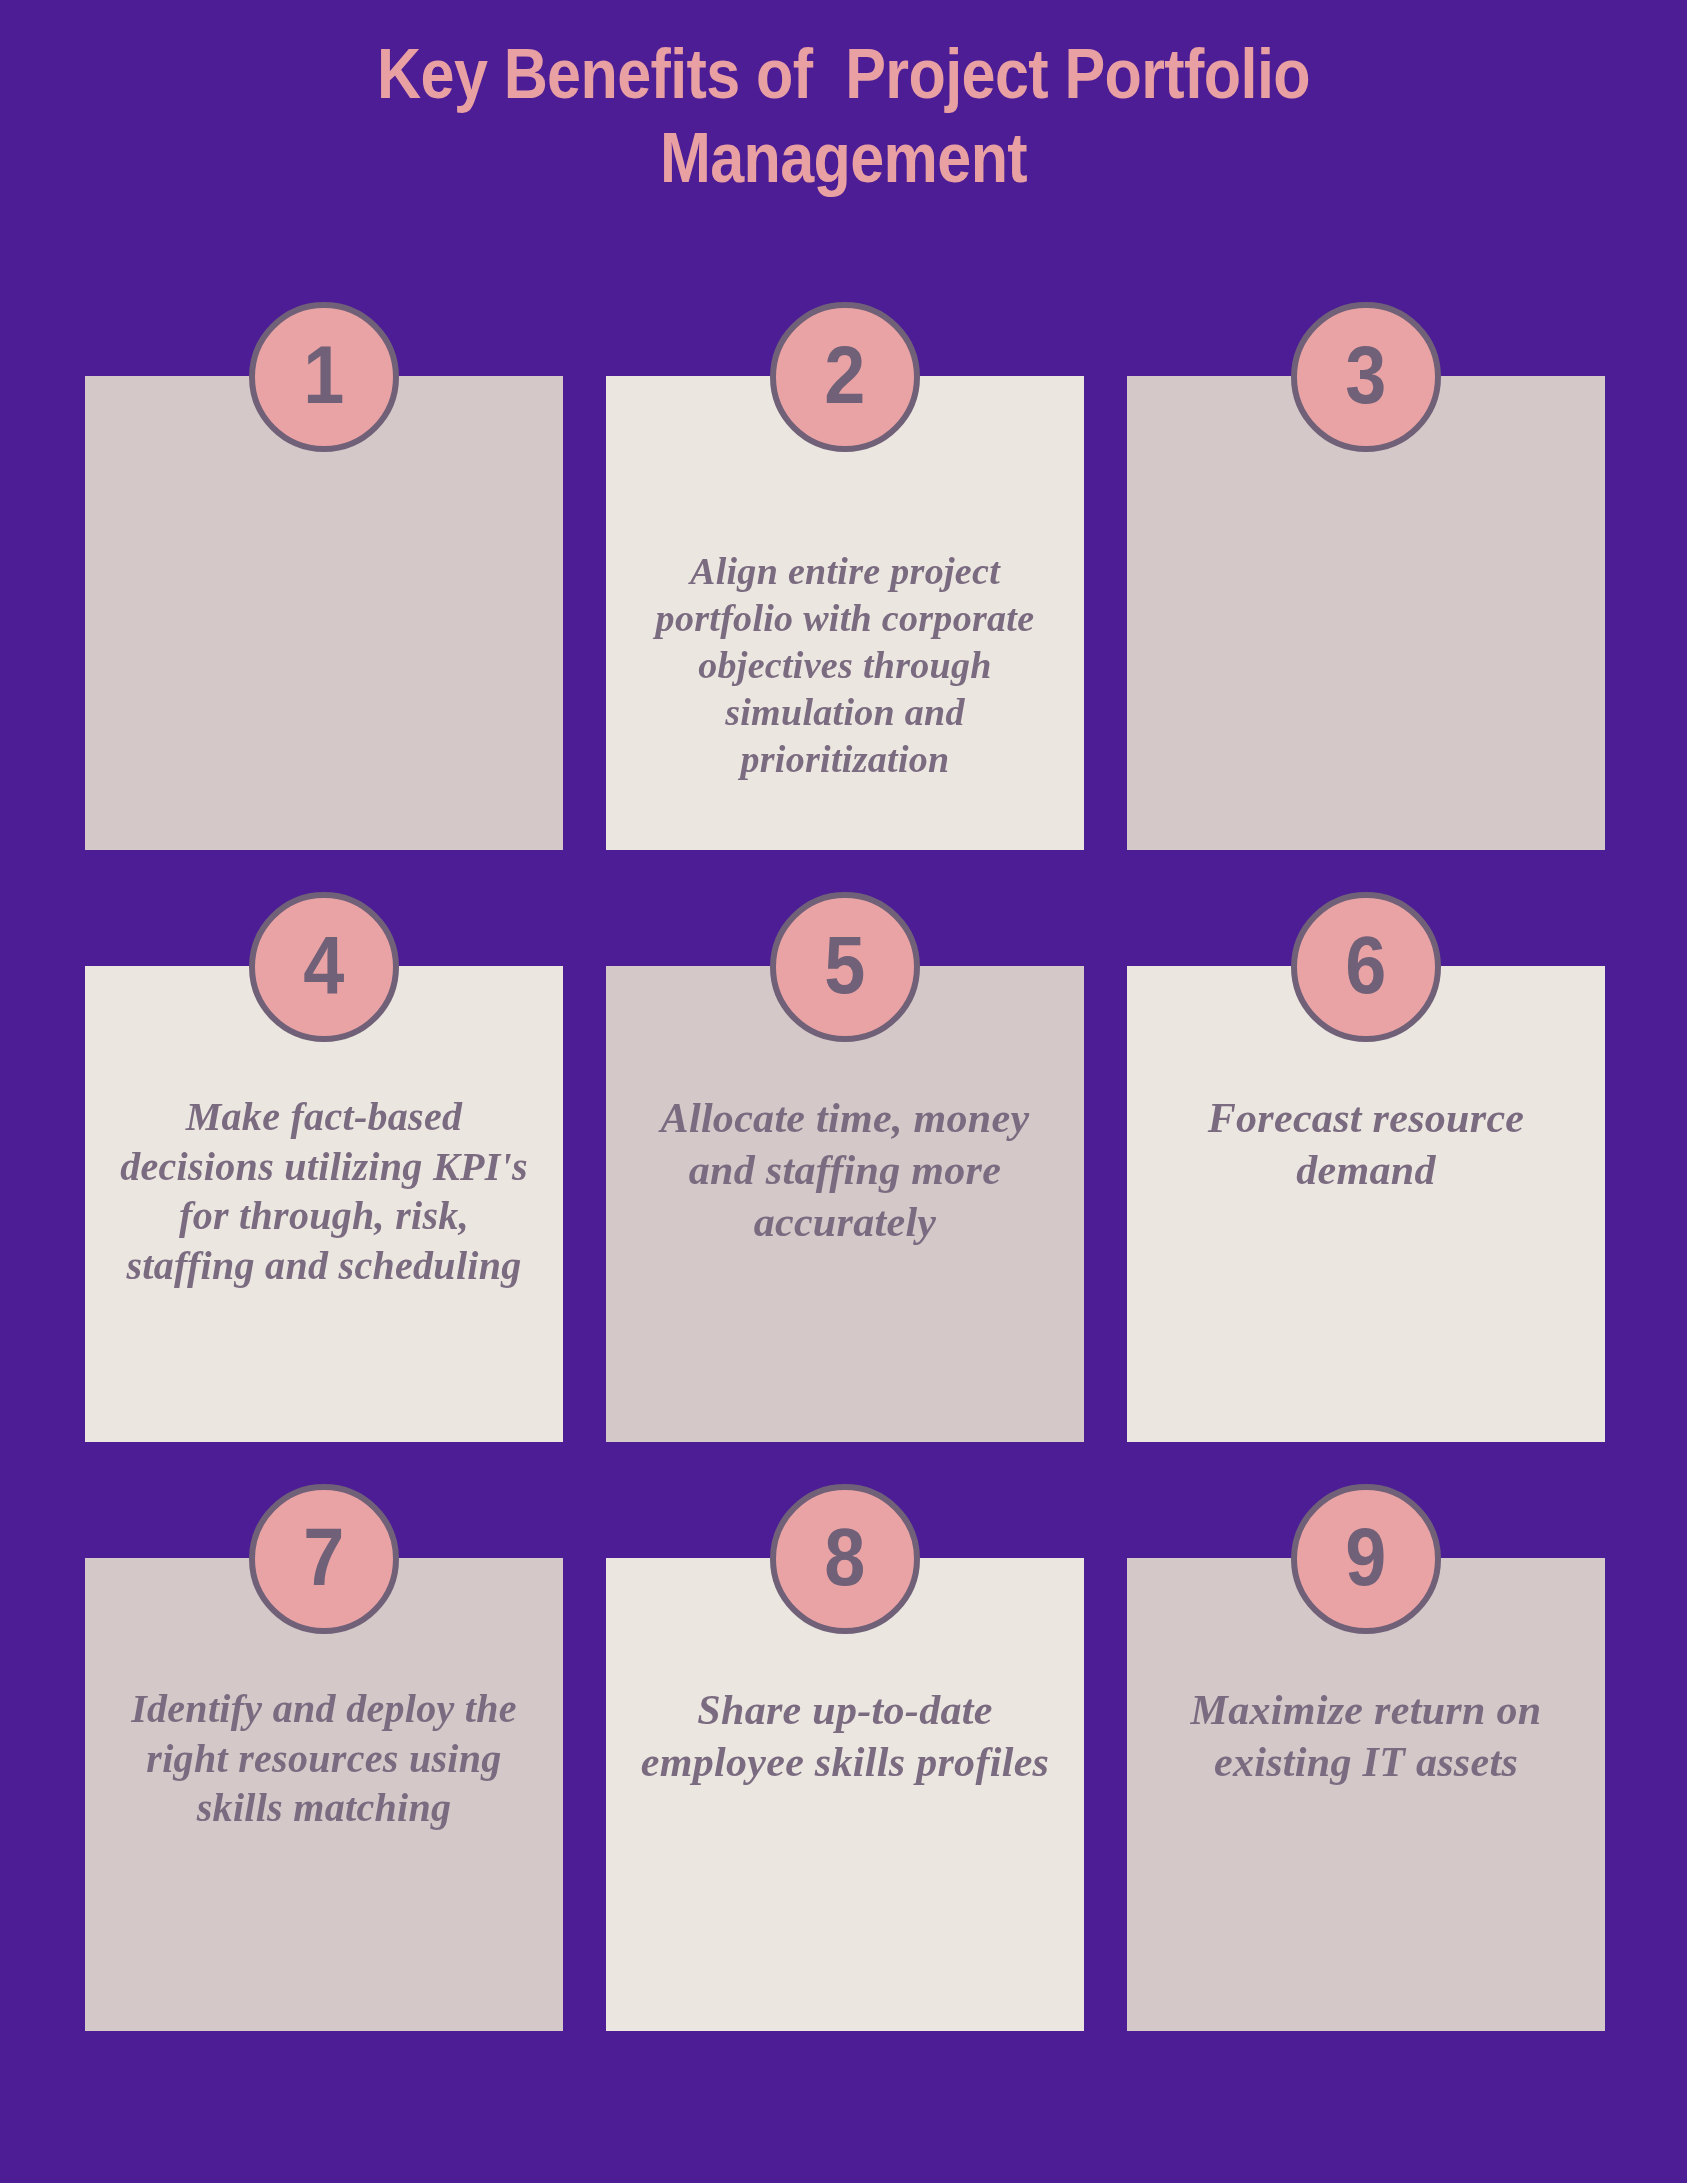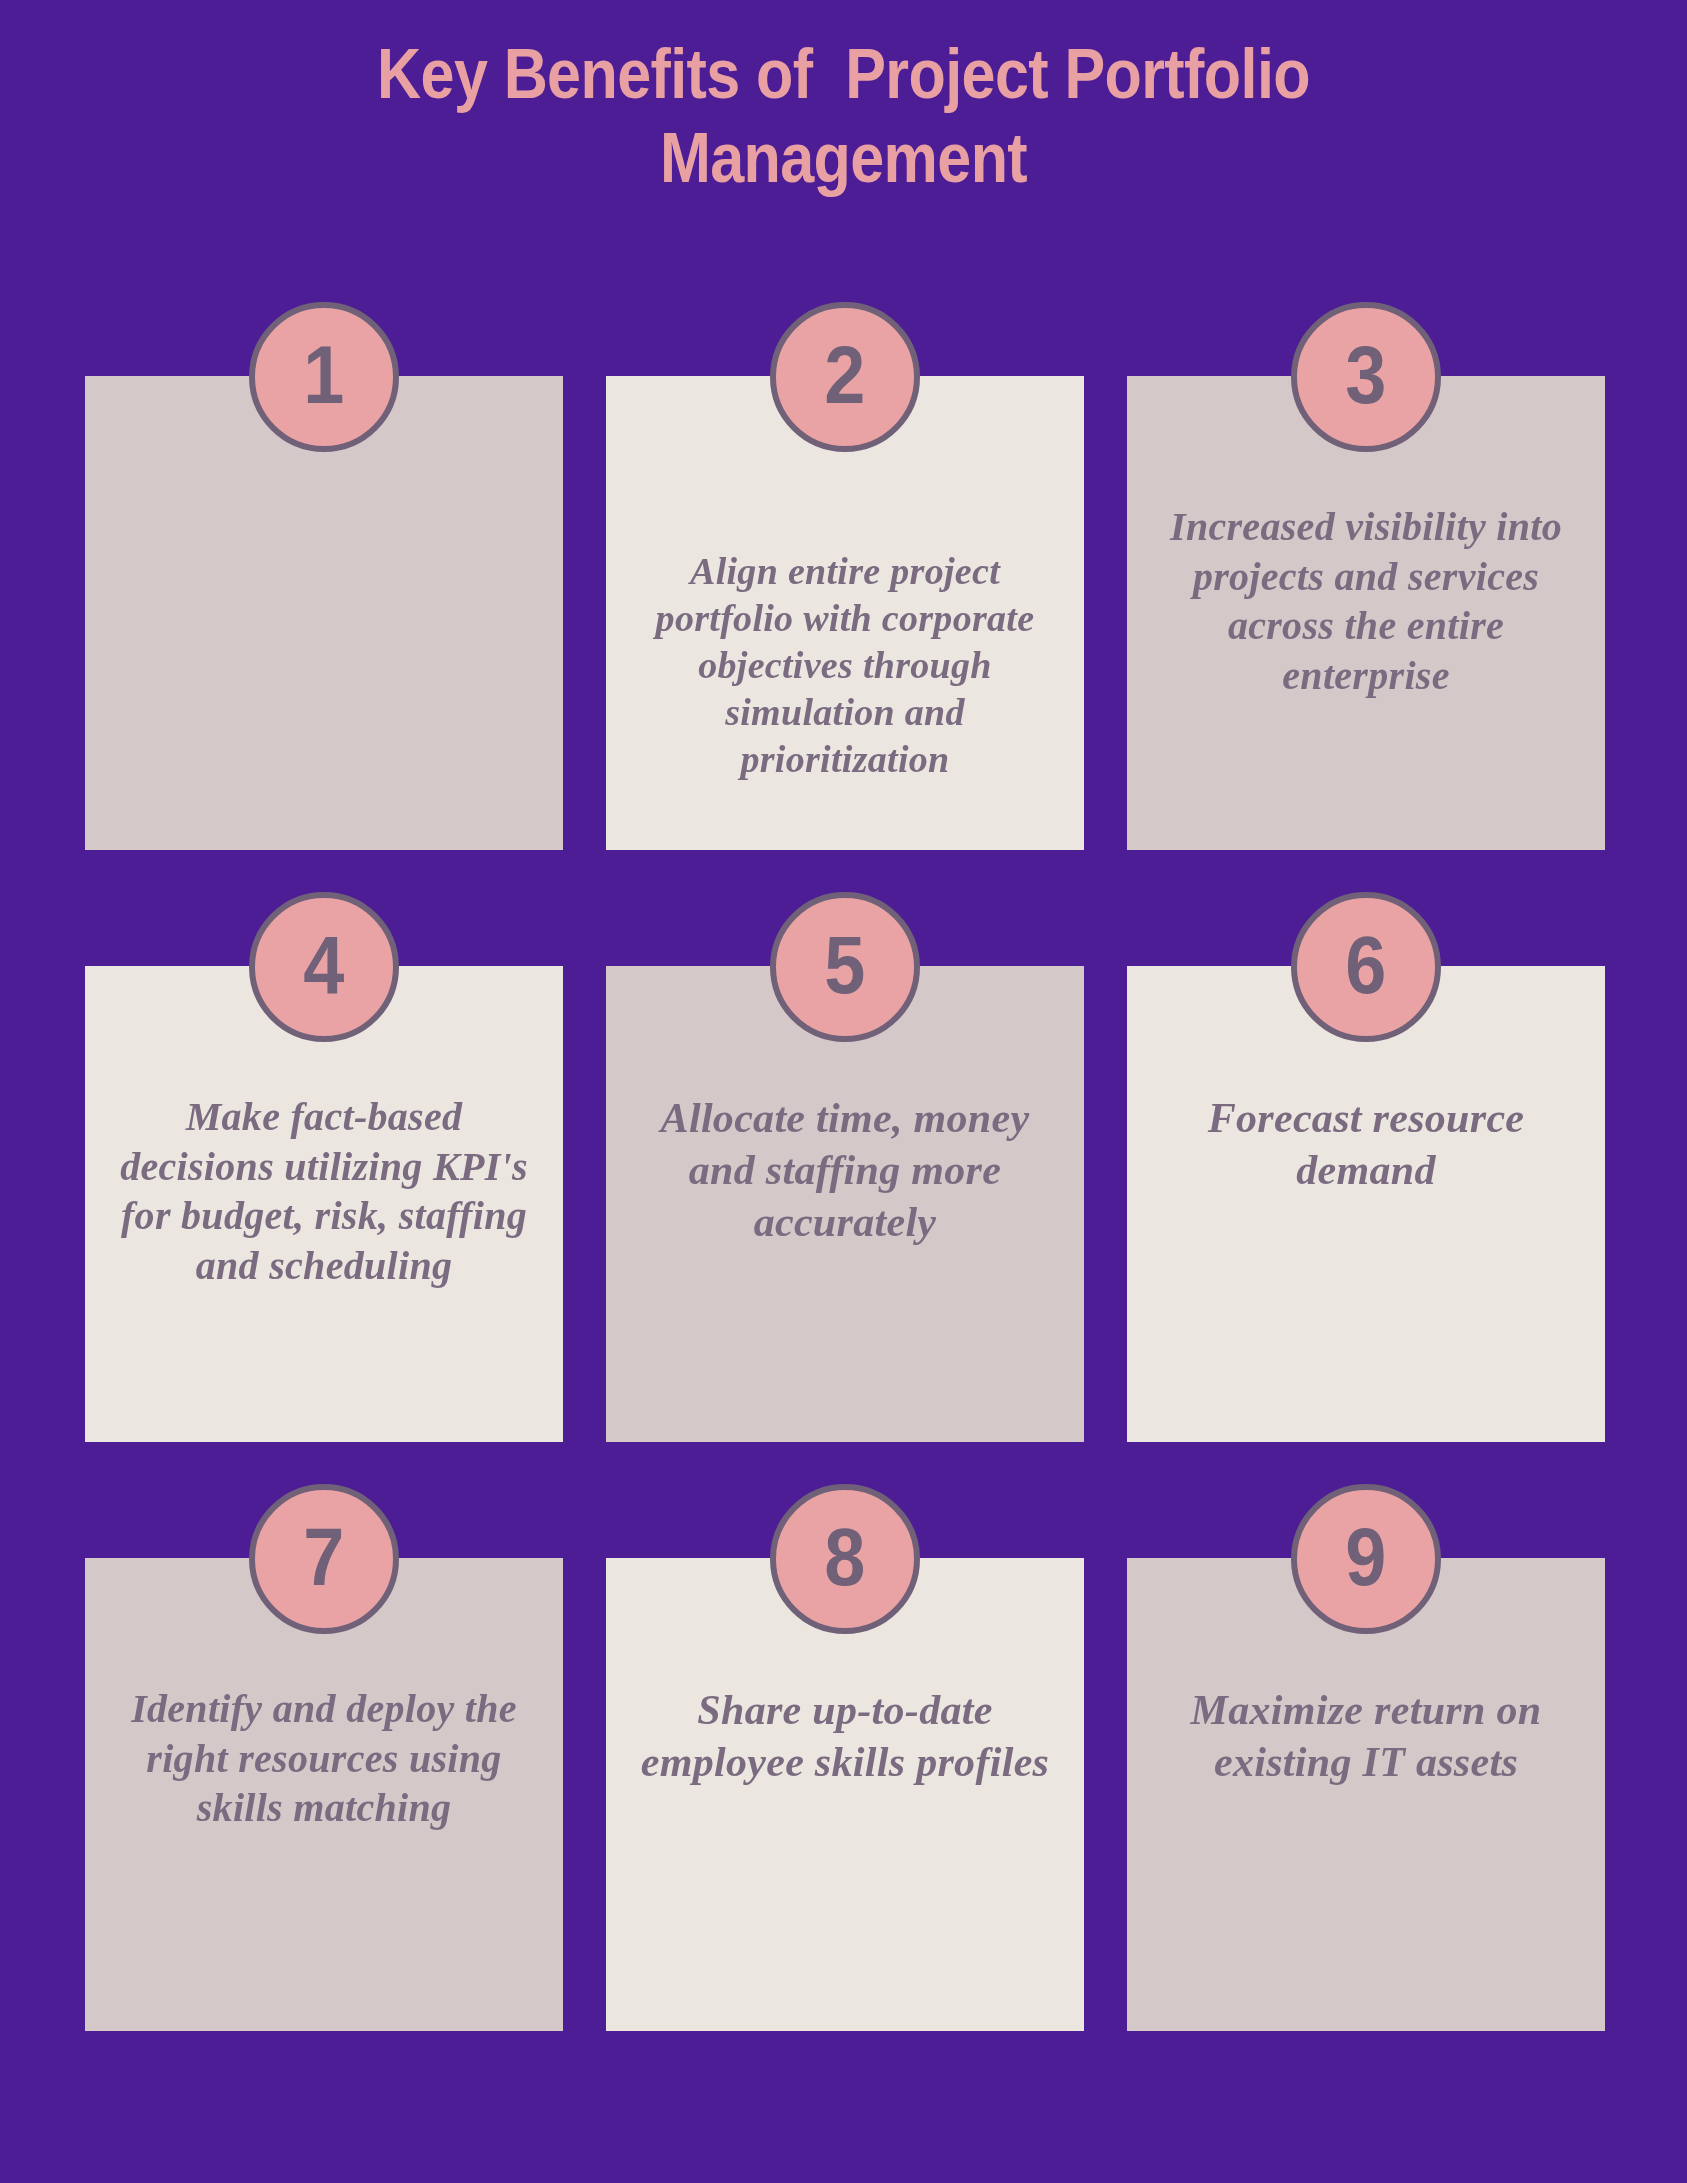--- a/index.html
+++ b/index.html
@@ -128,28 +128,27 @@
       <div class="badge">
         <span class="badge-number">2</span>
       </div>
       <span class="card-text size-xs">Align entire project portfolio with corporate objectives through simulation and prioritization</span>
     </div>
 
     <div class="card tone-mauve">
       <div class="badge">
         <span class="badge-number">3</span>
       </div>
-      <span class="card-text size-sm">Increased visibility into projects and services across the entire enterprise</span>
     </div>
 
     <div class="card tone-cream">
       <div class="badge">
         <span class="badge-number">4</span>
       </div>
-      <span class="card-text size-sm">Make fact-based decisions utilizing KPI's for budget, risk, staffing and scheduling</span>
+      <span class="card-text size-sm">Make fact-based decisions utilizing KPI's for through, risk, staffing and scheduling</span>
     </div>
 
     <div class="card tone-mauve">
       <div class="badge">
         <span class="badge-number">5</span>
       </div>
       <span class="card-text">Allocate time, money and staffing more accurately</span>
     </div>
 
     <div class="card tone-cream">

